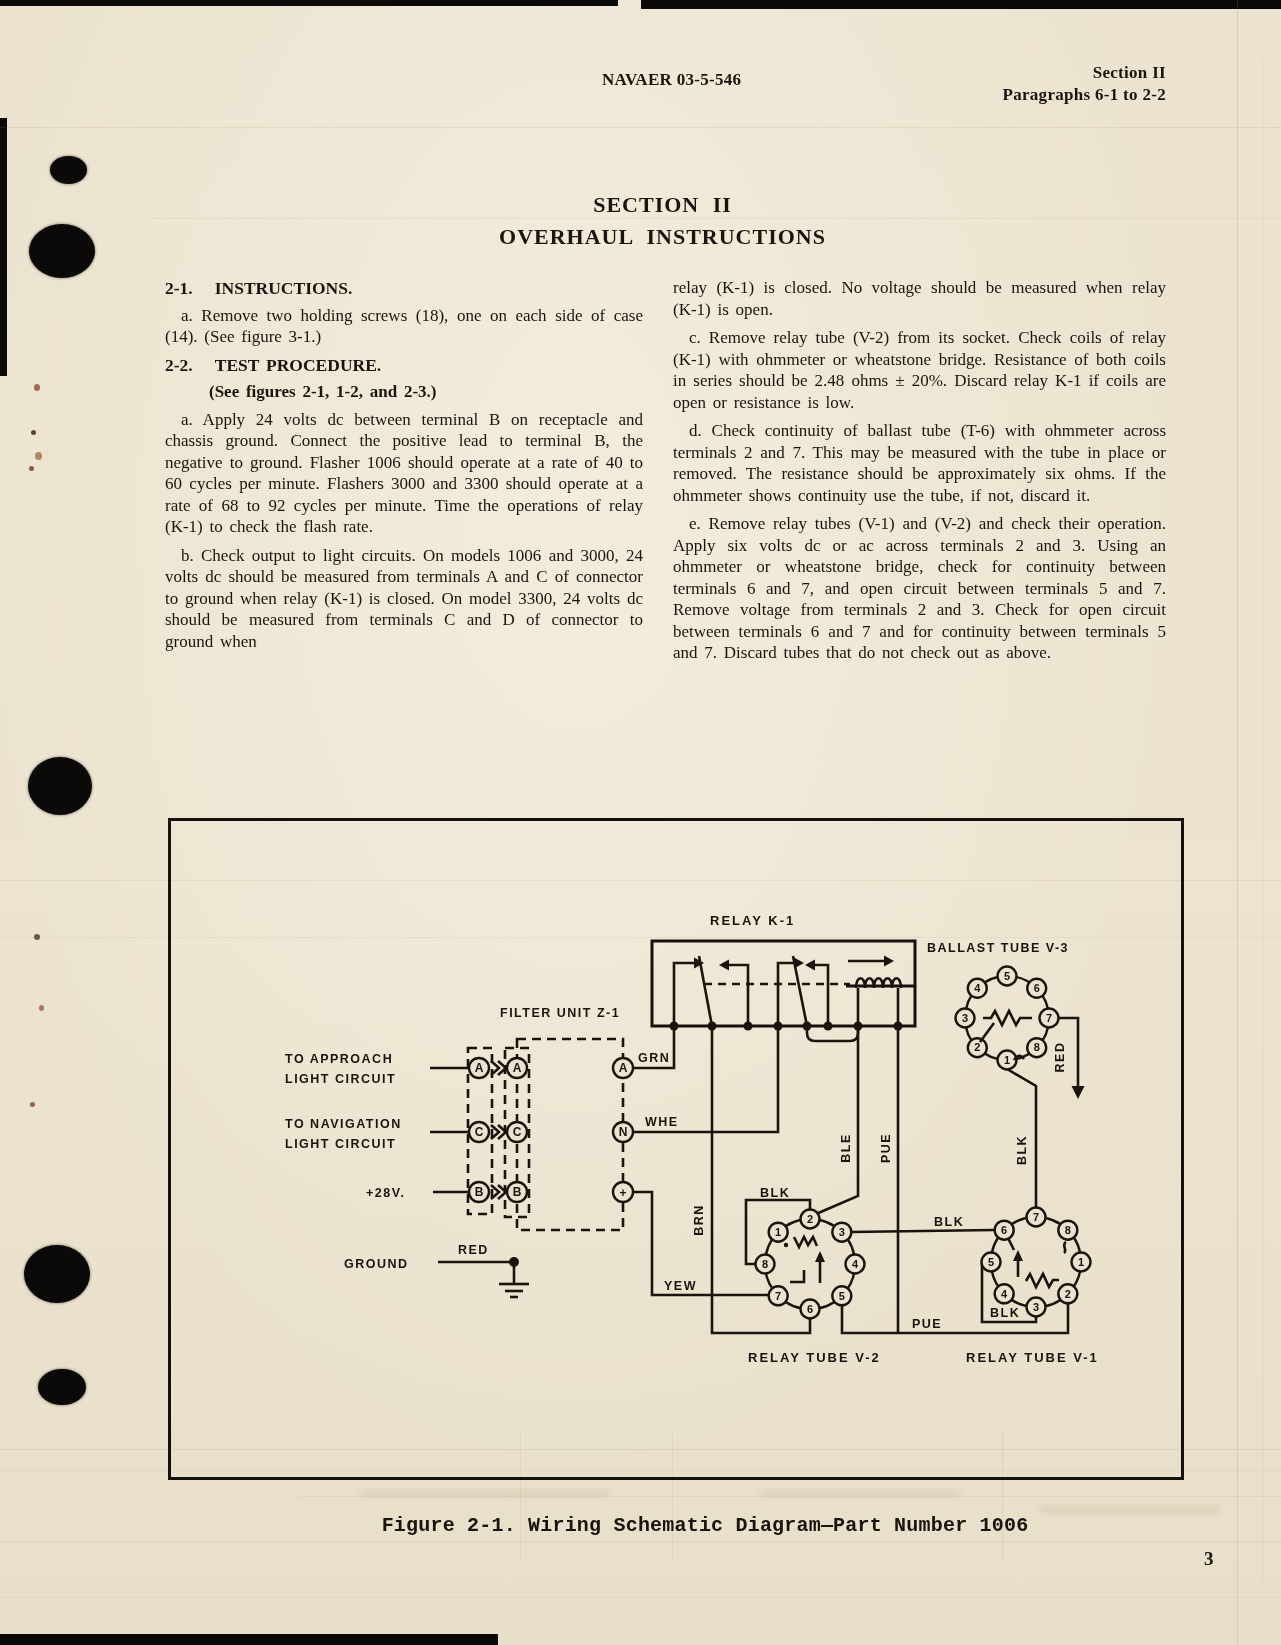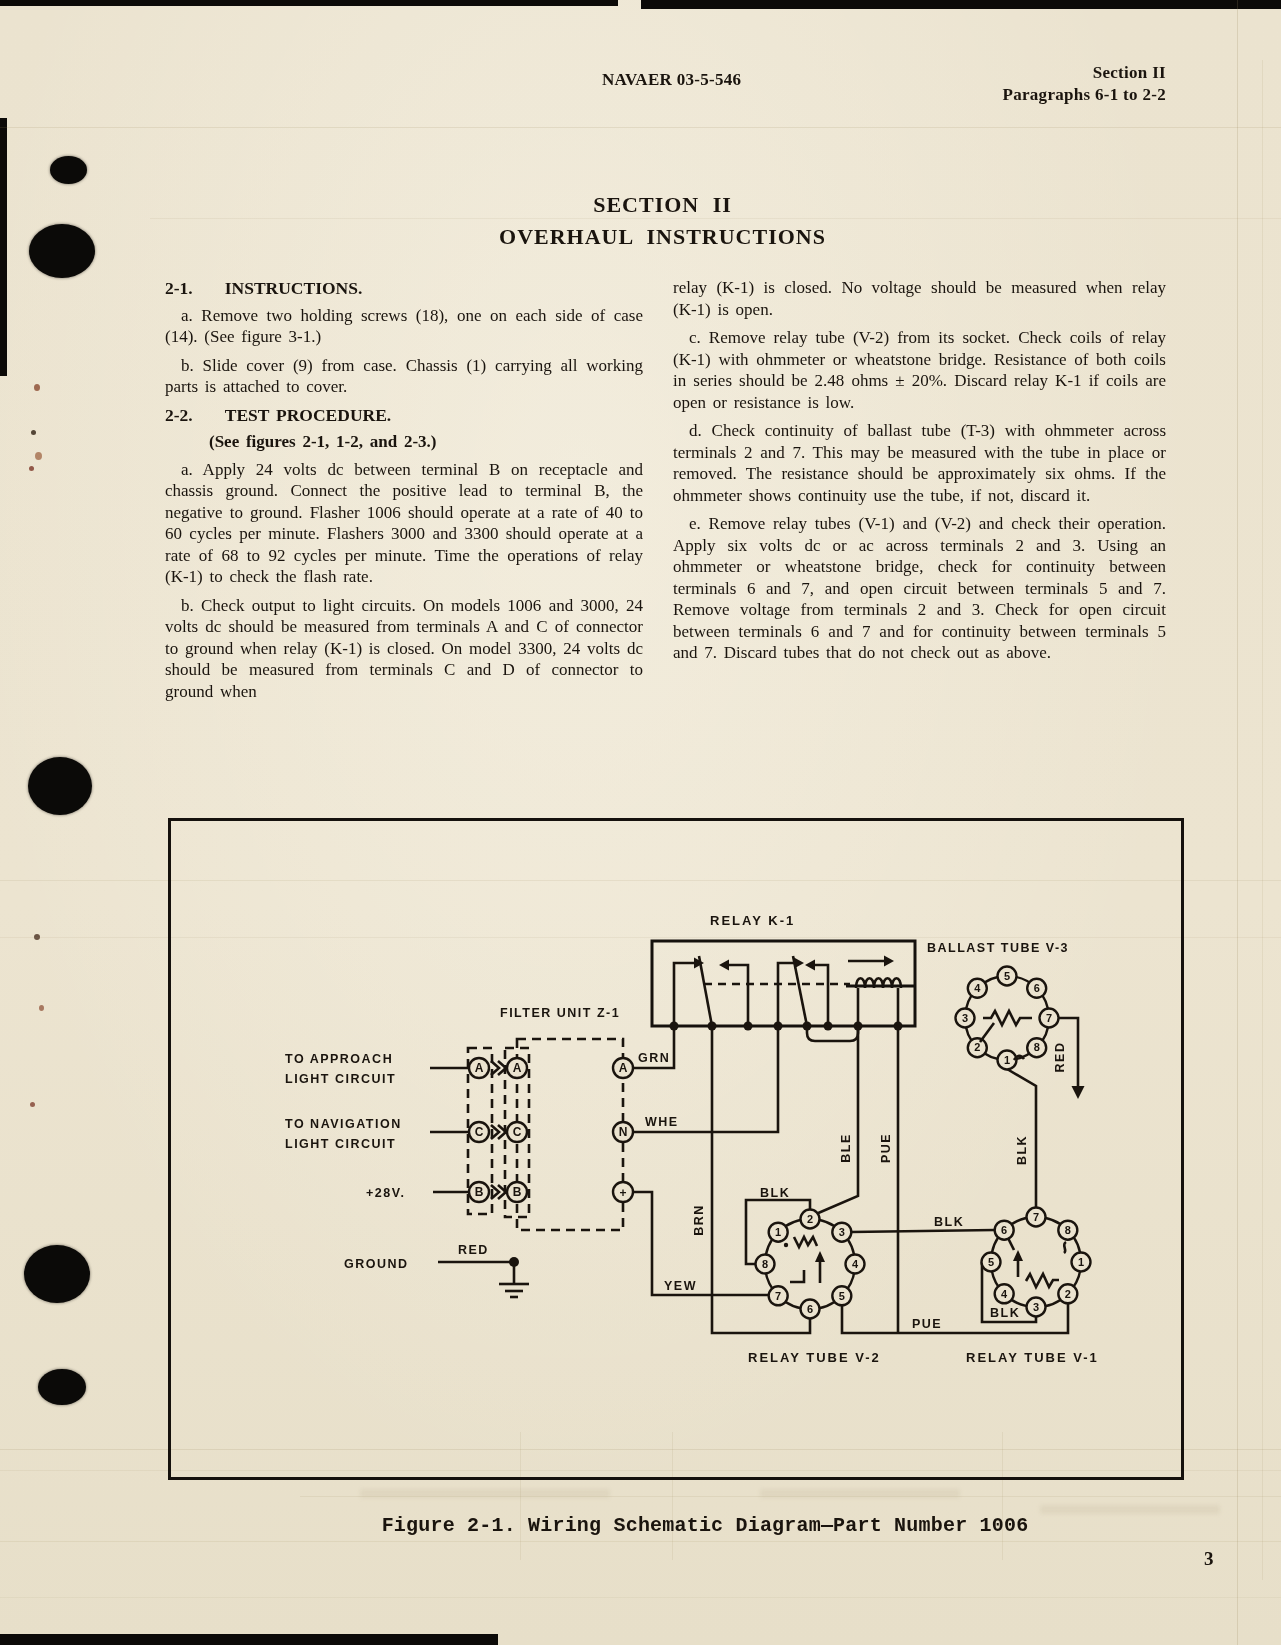--- a/index.html
+++ b/index.html
@@ -17,21 +17,21 @@
   .smudge{position:absolute;background:rgba(150,130,92,.10);filter:blur(2px);border-radius:3px;}
   
   .hdr{position:absolute;font-weight:bold;font-size:17px;letter-spacing:.3px;}
   .hdr-right{text-align:right;line-height:22px;}
   .title{position:absolute;left:160px;width:1005px;text-align:center;font-weight:bold;
          font-size:22px;letter-spacing:1px;word-spacing:7px;}
   
   .col{position:absolute;font-size:17px;line-height:21.5px;text-align:justify;word-spacing:2.5px;}
   .col p{margin:0 0 7px;text-indent:16px;}
   .col p.cont{text-indent:0;}
-  .hline{display:flex;gap:32px;font-weight:bold;font-size:17.5px;margin:1px 0 5px;align-items:flex-end;}
+  .hline{display:flex;gap:22px;font-weight:bold;font-size:17.5px;margin:1px 0 5px;align-items:flex-end;}
   .note{font-weight:bold;padding-left:44px;margin:0 0 6px;}
   
   .caption{position:absolute;left:250px;top:1514px;width:910px;text-align:center;
            font-weight:bold;font-size:20px;letter-spacing:.2px;font-family:Liberation Mono, monospace;}
   .pagenum{position:absolute;left:1204px;top:1548px;font-weight:bold;font-size:19px;}
   
   svg{position:absolute;left:0;top:0;}
   .wire{fill:none;stroke:#1a140e;stroke-width:2.6;stroke-linejoin:miter;}
   .thick{fill:none;stroke:#15110d;stroke-width:3;}
   .dash{stroke-dasharray:9 6;}
@@ -95,34 +95,33 @@
 
   <div class="title" style="top:192px;">SECTION II</div>
   <div class="title" style="top:224px;">OVERHAUL INSTRUCTIONS</div>
 
   <div class="col" style="left:165px;top:277px;width:478px;">
     <div class="hline">
       <span>2-1.</span>
       <span>INSTRUCTIONS.</span>
     </div>
     <p>a. Remove two holding screws (18), one on each side of case (14). (See figure 3-1.)</p>
-    <p>b. Slide cover (9) from case. Chassis (1) carrying all working parts is attached to cover.</p>
     <div class="hline">
       <span>2-2.</span>
       <span>TEST PROCEDURE.</span>
     </div>
     <div class="note">(See figures 2-1, 1-2, and 2-3.)</div>
     <p>a. Apply 24 volts dc between terminal B on receptacle and chassis ground. Connect the positive lead to terminal B, the negative to ground. Flasher 1006 should operate at a rate of 40 to 60 cycles per minute. Flashers 3000 and 3300 should operate at a rate of 68 to 92 cycles per minute. Time the operations of relay (K-1) to check the flash rate.</p>
     <p>b. Check output to light circuits. On models 1006 and 3000, 24 volts dc should be measured from terminals A and C of connector to ground when relay (K-1) is closed. On model 3300, 24 volts dc should be measured from terminals C and D of connector to ground when</p>
   </div>
 
   <div class="col" style="left:673px;top:277px;width:493px;">
     <p class="cont">relay (K-1) is closed. No voltage should be measured when relay (K-1) is open.</p>
     <p>c. Remove relay tube (V-2) from its socket. Check coils of relay (K-1) with ohmmeter or wheatstone bridge. Resistance of both coils in series should be 2.48 ohms ± 20%. Discard relay K-1 if coils are open or resistance is low.</p>
-    <p>d. Check continuity of ballast tube (T-3) with ohmmeter across terminals 2 and 7. This may be measured with the tube in place or removed. The resistance should be approximately six ohms. If the ohmmeter shows continuity use the tube, if not, discard it.</p>
+    <p>d. Check continuity of ballast tube (T-6) with ohmmeter across terminals 2 and 7. This may be measured with the tube in place or removed. The resistance should be approximately six ohms. If the ohmmeter shows continuity use the tube, if not, discard it.</p>
     <p>e. Remove relay tubes (V-1) and (V-2) and check their operation. Apply six volts dc or ac across terminals 2 and 3. Using an ohmmeter or wheatstone bridge, check for continuity between terminals 6 and 7, and open circuit between terminals 5 and 7. Remove voltage from terminals 2 and 3. Check for open circuit between terminals 6 and 7 and for continuity between terminals 5 and 7. Discard tubes that do not check out as above.</p>
   </div>
 
   <svg width="1281" height="1645" viewBox="0 0 1281 1645">
 
     <rect x="169.5" y="819.5" width="1013" height="659" class="thick"></rect>
 
     <g>
 
       <line x1="430" y1="1068" x2="469" y2="1068" class="wire"></line>

